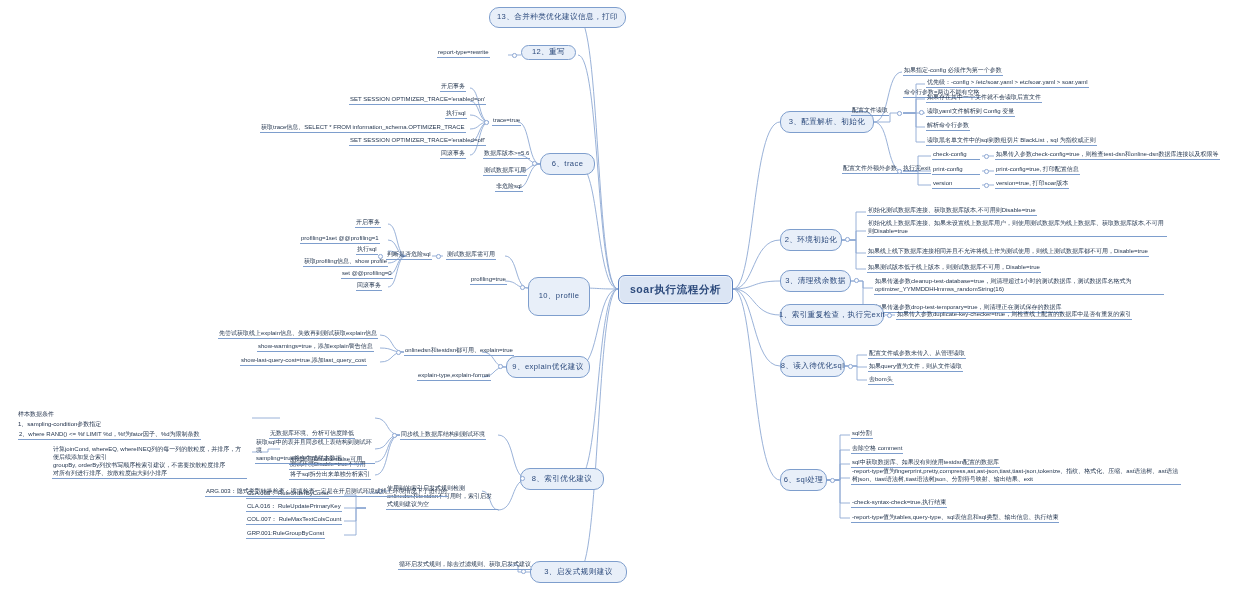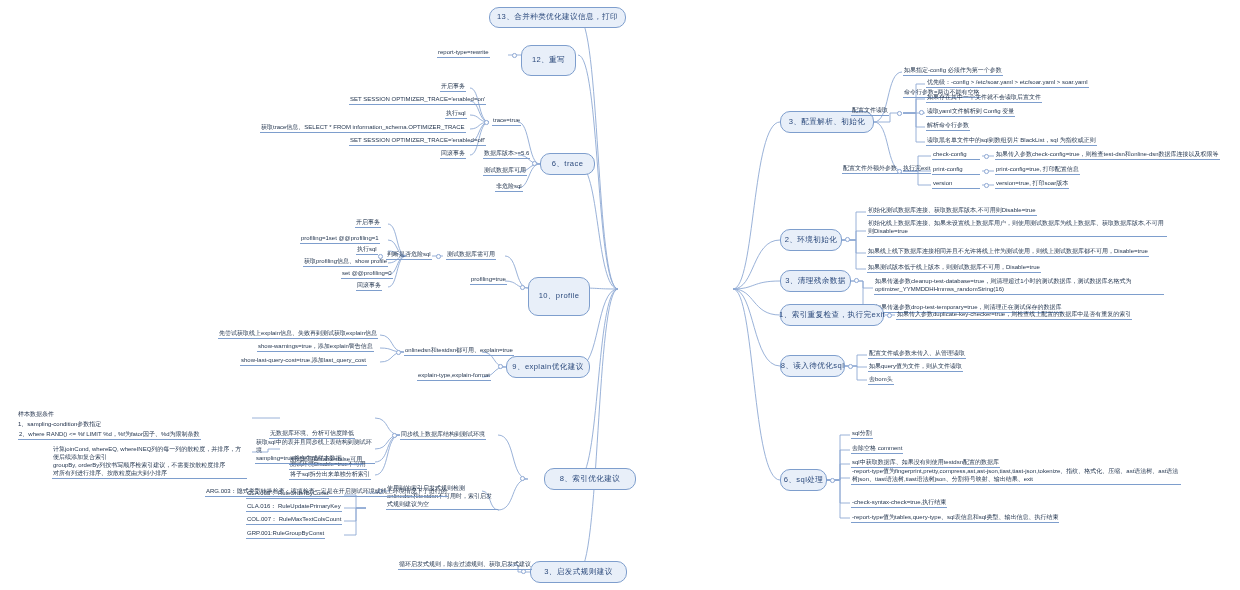--- a/index.html
+++ b/index.html
@@ -137,20 +137,23 @@
       <path d="M489,122 C478,122 480,101 470,101"></path>
       <path d="M489,122 C478,122 480,115 470,115"></path>
       <path d="M489,122 C478,122 480,129 470,129"></path>
       <path d="M489,122 C478,122 480,142 470,142"></path>
       <path d="M489,122 C478,122 480,155 470,155"></path>
 
       <path d="M521,55 L508,55"></path>
     </g>
   </svg>
 
+  <div class="node central" style="left:618px;top:275px;width:115px;height:29px;">
+    <span>soar执行流程分析</span>
+  </div>
 
   <div class="node lvl1" style="left:780px;top:111px;width:94px;height:22px;">
     <span>3、配置解析、初始化</span>
   </div>
   <div class="node leaf l" style="left:903px;top:66px;">如果指定-config 必须作为第一个参数</div>
   <div class="node leaf l" style="left:903px;top:88px;">命令行参数=两边不能有空格</div>
   <div class="node leaf l" style="left:851px;top:106px;">配置文件读取</div>
   <div class="dot" style="left:897px;top:111px;"></div>
   <div class="node leaf l" style="left:842px;top:164px;">配置文件外额外参数，执行完exit</div>
   <div class="dot" style="left:897px;top:169px;"></div>
@@ -212,21 +215,21 @@
   <div class="node leaf wrap l" style="left:851px;top:467px;width:330px;">-report-type值为fingerprint,pretty,compress,ast,ast-json,tiast,tiast-json,tokenize、指纹、格式化、压缩、ast语法树、ast语法树json、tiast语法树,tiast语法树json、分割符号映射、输出结果、exit</div>
   <div class="node leaf l" style="left:851px;top:498px;">-check-syntax-check=true,执行结束</div>
   <div class="node leaf l" style="left:851px;top:513px;">-report-type值为tables,query-type、sql表信息和sql类型、输出信息、执行结束</div>
 
   <div class="node lvl1" style="left:530px;top:561px;width:97px;height:22px;">
     <span>3、启发式规则建议</span>
   </div>
   <div class="dot" style="left:521px;top:569px;"></div>
   <div class="node leaf r" style="left:398px;top:560px;">循环启发式规则，除去过滤规则、获取启发式建议</div>
 
-  <div class="node lvl1" style="left:544px;top:468px;width:92px;height:22px;">
+  <div class="node lvl1" style="left:520px;top:468px;width:84px;height:22px;">
     <span>8、索引优化建议</span>
   </div>
   <div class="dot" style="left:520px;top:476px;"></div>
 
   <div class="node leaf r" style="left:400px;top:430px;">同步线上数据库结构到测试环境</div>
   <div class="dot" style="left:392px;top:433px;"></div>
   <div class="node leaf wrap l" style="left:255px;top:438px;width:120px;white-space:pre-line;">获取sql中的表并且同步线上表结构到测试环境
 sampling=true将会生成样本数据</div>
   <div class="node" style="left:18px;top:410px;">样本数据条件</div>
   <div class="node" style="left:18px;top:420px;">1、sampling-condition参数指定</div>
@@ -285,21 +288,21 @@
   <div class="node leaf r" style="left:483px;top:149px;">数据库版本&gt;=5.6</div>
   <div class="node leaf r" style="left:483px;top:166px;">测试数据库可用</div>
   <div class="node leaf r" style="left:495px;top:182px;">非危险sql</div>
   <div class="node leaf r" style="left:440px;top:82px;">开启事务</div>
   <div class="node leaf r" style="left:349px;top:95px;">SET SESSION OPTIMIZER_TRACE='enabled=on'</div>
   <div class="node leaf r" style="left:445px;top:109px;">执行sql</div>
   <div class="node leaf r" style="left:260px;top:123px;">获取trace信息、SELECT * FROM information_schema.OPTIMIZER_TRACE</div>
   <div class="node leaf r" style="left:349px;top:136px;">SET SESSION OPTIMIZER_TRACE='enabled=off'</div>
   <div class="node leaf r" style="left:440px;top:149px;">回滚事务</div>
 
-  <div class="node lvl1" style="left:521px;top:45px;width:55px;height:31px;">
+  <div class="node lvl1" style="left:521px;top:45px;width:55px;height:15px;">
     <span>12、重写</span>
   </div>
   <div class="dot" style="left:512px;top:53px;"></div>
   <div class="node leaf r" style="left:437px;top:48px;">report-type=rewrite</div>
 
   <div class="node lvl1" style="left:489px;top:7px;width:137px;height:21px;">
     <span>13、合并种类优化建议信息，打印</span>
   </div>
 
 </div>

